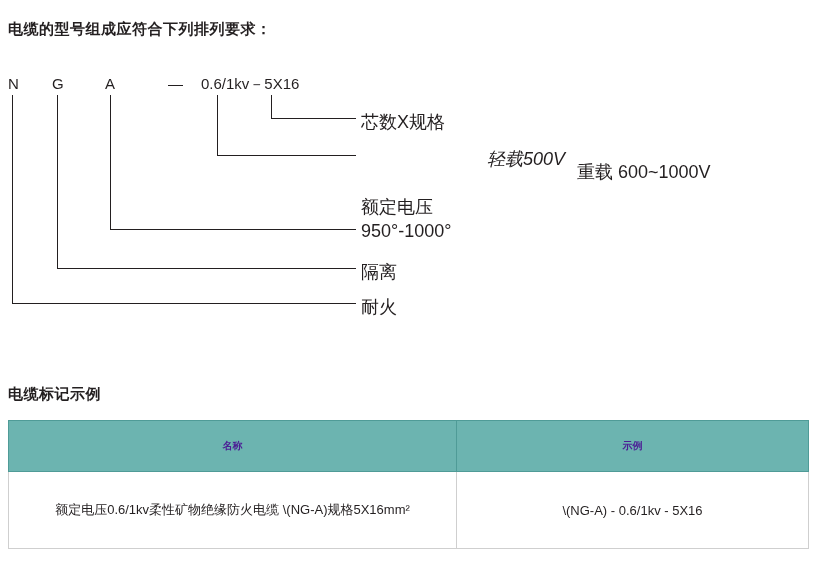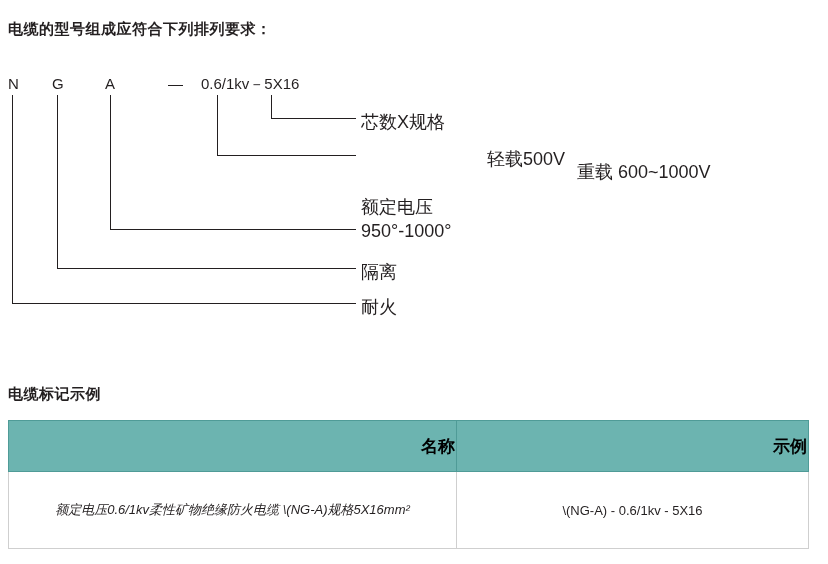--- a/index.html
+++ b/index.html
@@ -61,60 +61,59 @@
 
   
   .leader-label {
     position: absolute;
     font-size: 18px;
     color: #231f20;
     white-space: nowrap;
   }
   #label-core   { left: 361px; top: 110px; }
   #label-rated  { left: 361px; top: 147px; margin-top: 48px; }
-  #label-light  { left: 487px; top: 147px; }
+  #label-light  { left: 487px; top: 147px; font-style: italic; }
   #label-heavy  { left: 577px; top: 160px; }
   #label-temp   { left: 361px; top: 221px; }
   #label-isolate{ left: 361px; top: 260px; }
   #label-fire   { left: 361px; top: 295px; }
 
   
   #cable-mark-table {
     position: absolute;
     left: 8px;
     top: 420px;
     width: 800px;
     border-collapse: collapse;
     table-layout: fixed;
   }
   #cable-mark-table th {
     background: #6cb4b0;
-    color: #000000;
-    font-size: 17px;
+    color: #4c1d95;
+    font-size: 10px;
     font-weight: bold;
     height: 48px;
     border: 1px solid #4f9b97;
-    text-align: right;
+    text-align: center;
   }
   #cable-mark-table td {
     height: 74px;
     border: 1px solid #cfcfcf;
     font-size: 13px;
     color: #231f20;
     text-align: center;
     vertical-align: middle;
     background: #ffffff;
   }
   #cable-mark-table col.col-name { width: 448px; }
   #cable-mark-table col.col-example { width: 352px; }
   .cell-name-inner {
     display: block;
     padding: 0 2px;
     line-height: 1.5;
-    font-style: italic;
   }
 </style>
 </head>
 <body>
 
 <div class="page">
 
   <div class="heading" id="heading-main">电缆的型号组成应符合下列排列要求：</div>
 
   <div class="code-letter" id="code-n">N</div>

